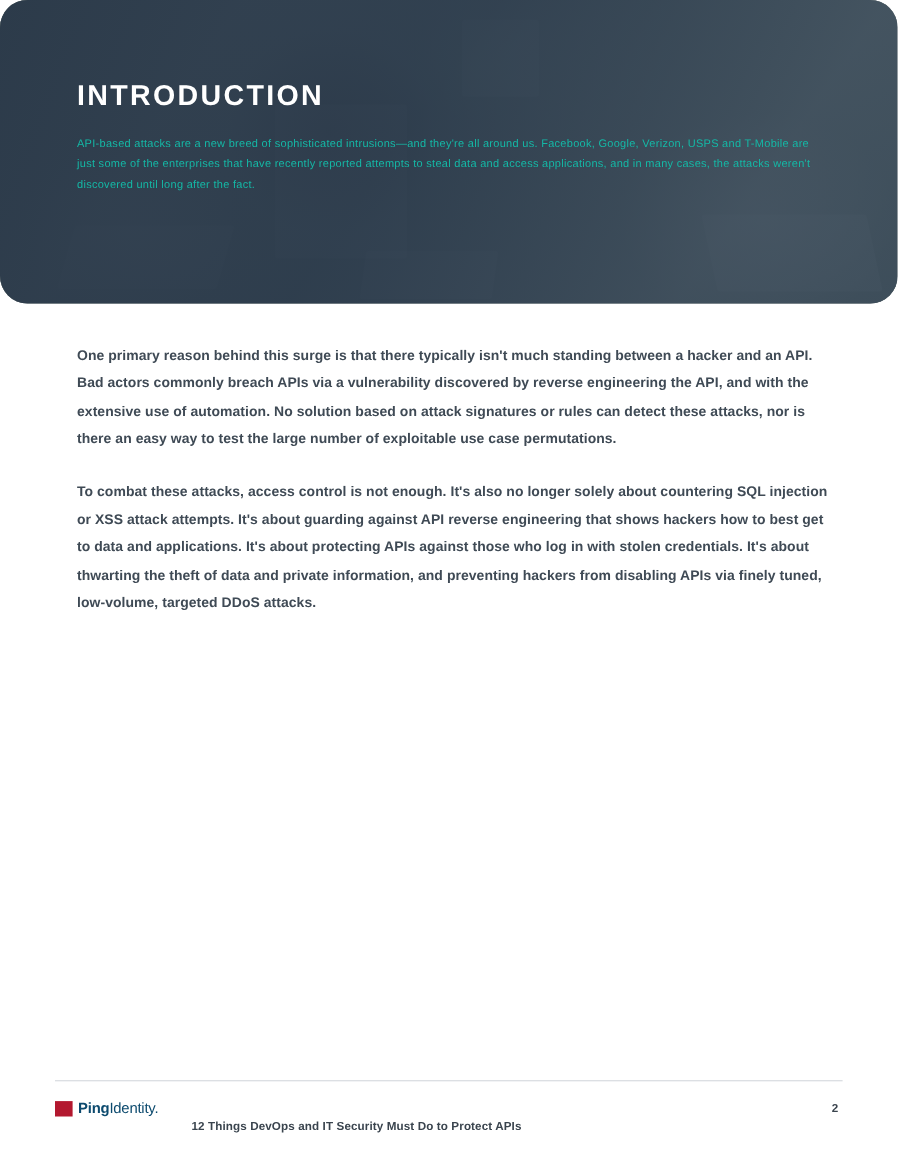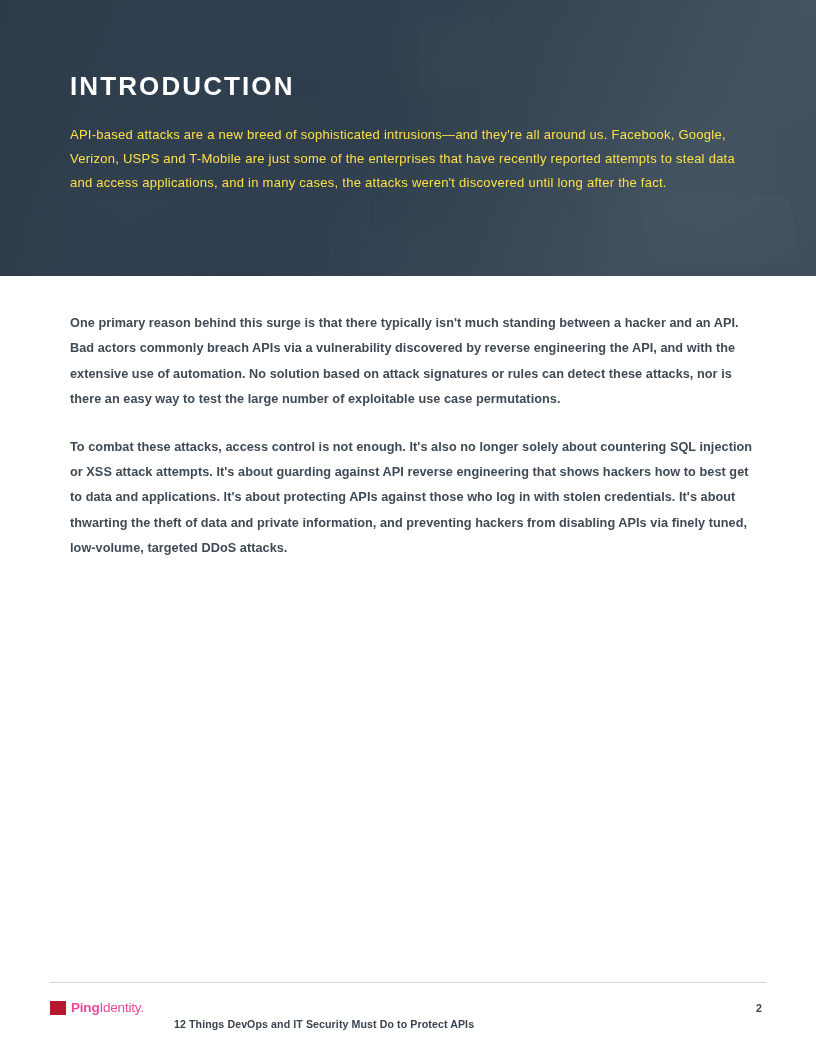--- a/index.html
+++ b/index.html
@@ -19,20 +19,21 @@
 
   
   .hero {
     position: absolute;
     left: 0;
     top: 0;
     width: 816px;
     height: 276px;
     overflow: hidden;
     background: #2b3a4a;
+    border-radius: 25px;
   }
   
   .hero-photo {
     position: absolute;
     inset: 0;
     background:
       radial-gradient(ellipse 150px 110px at 120px 210px, rgba(200,205,200,0.30), rgba(200,205,200,0) 70%),
       radial-gradient(ellipse 130px 130px at 300px 120px, rgba(60,45,40,0.55), rgba(60,45,40,0) 72%),
       radial-gradient(ellipse 180px 140px at 690px 200px, rgba(215,220,215,0.28), rgba(215,220,215,0) 70%),
       radial-gradient(ellipse 200px 150px at 470px 40px, rgba(175,185,175,0.22), rgba(175,185,175,0) 72%),
@@ -68,23 +69,23 @@
   }
   .hero-title {
     font-size: 26px;
     font-weight: bold;
     letter-spacing: 2.1px;
     color: #ffffff;
     margin: 0 0 22px 0;
     line-height: 1.1;
   }
   .hero-body {
-    font-size: 13px;
+    font-size: 10px;
     line-height: 1.88;
-    color: #fde047;
+    color: #14b8a6;
     letter-spacing: 0.26px;
     width: 680px;
     margin: 0;
   }
 
   
   .main {
     position: absolute;
     left: 70px;
     top: 311px;
@@ -123,21 +124,21 @@
   }
   .logo-mark {
     width: 16px;
     height: 14px;
     background: #b3182f;
     margin-right: 5px;
   }
   .logo-text {
     font-size: 13.5px;
     font-weight: bold;
-    color: #ec4899;
+    color: #0c4a6e;
     letter-spacing: -0.2px;
     line-height: 1;
   }
   .logo-text .thin { font-weight: normal; }
   .footer-title {
     position: absolute;
     left: 124px;
     top: 19px;
     font-size: 10.6px;
     font-weight: bold;

